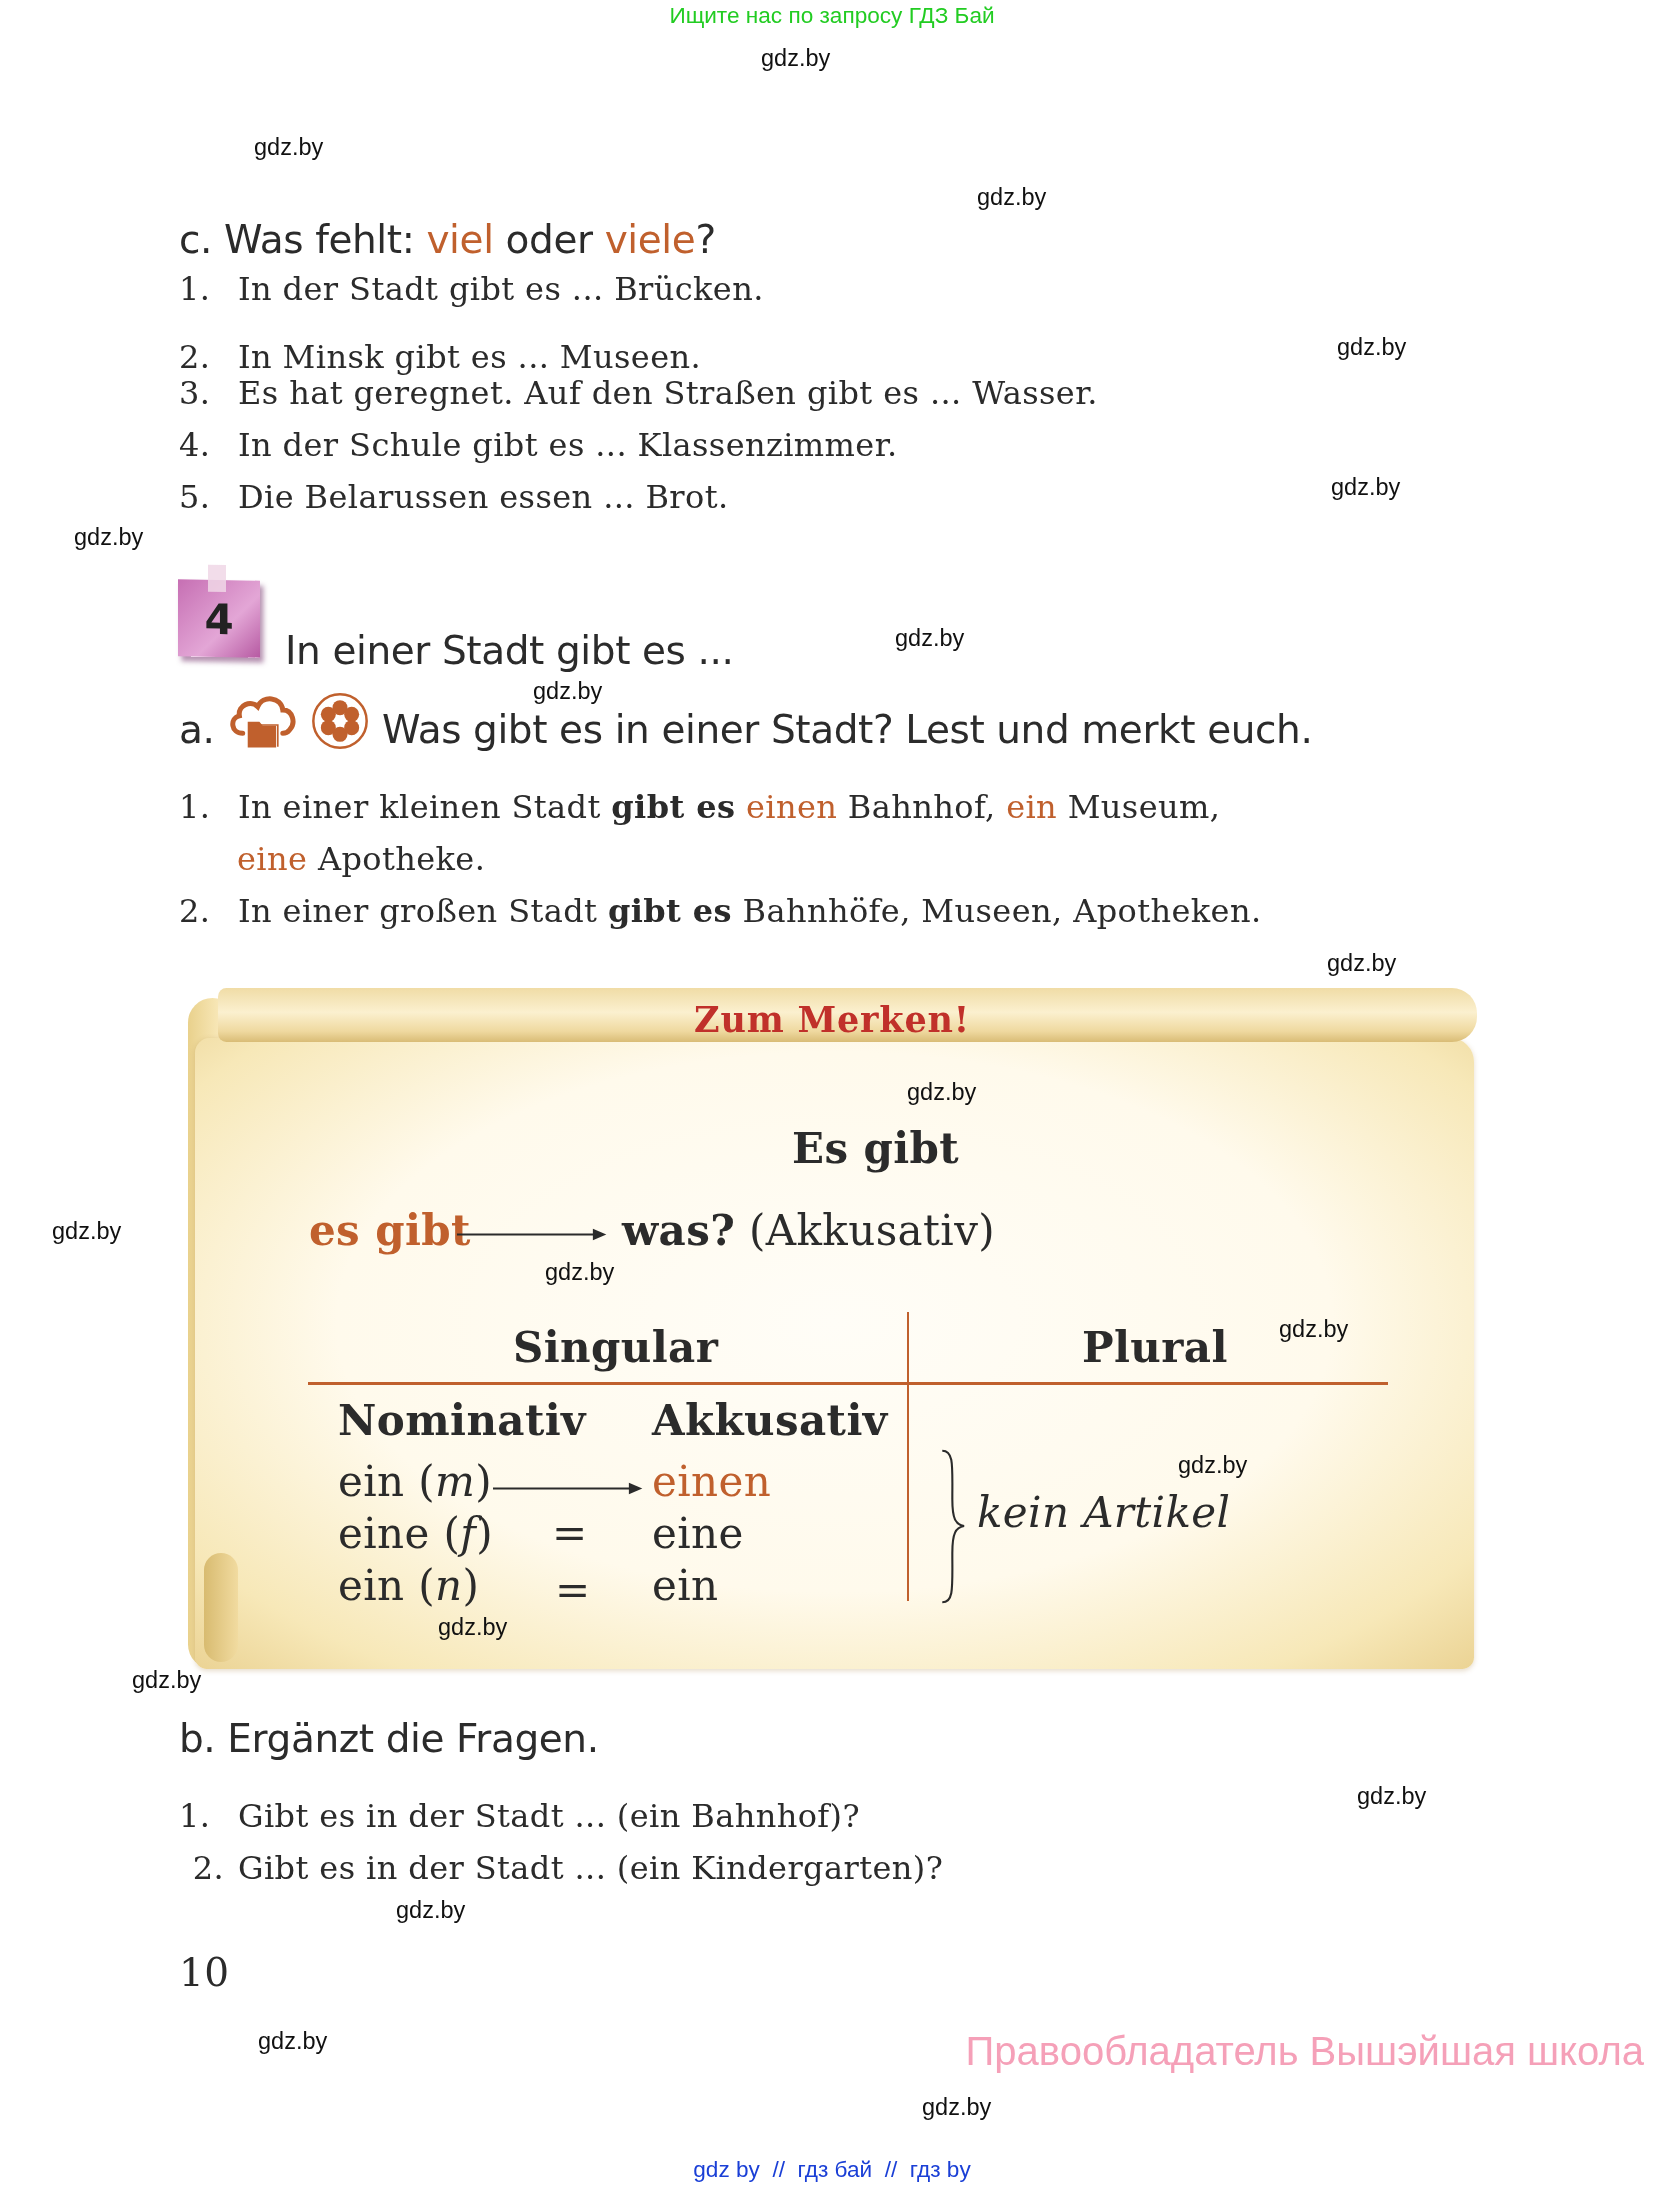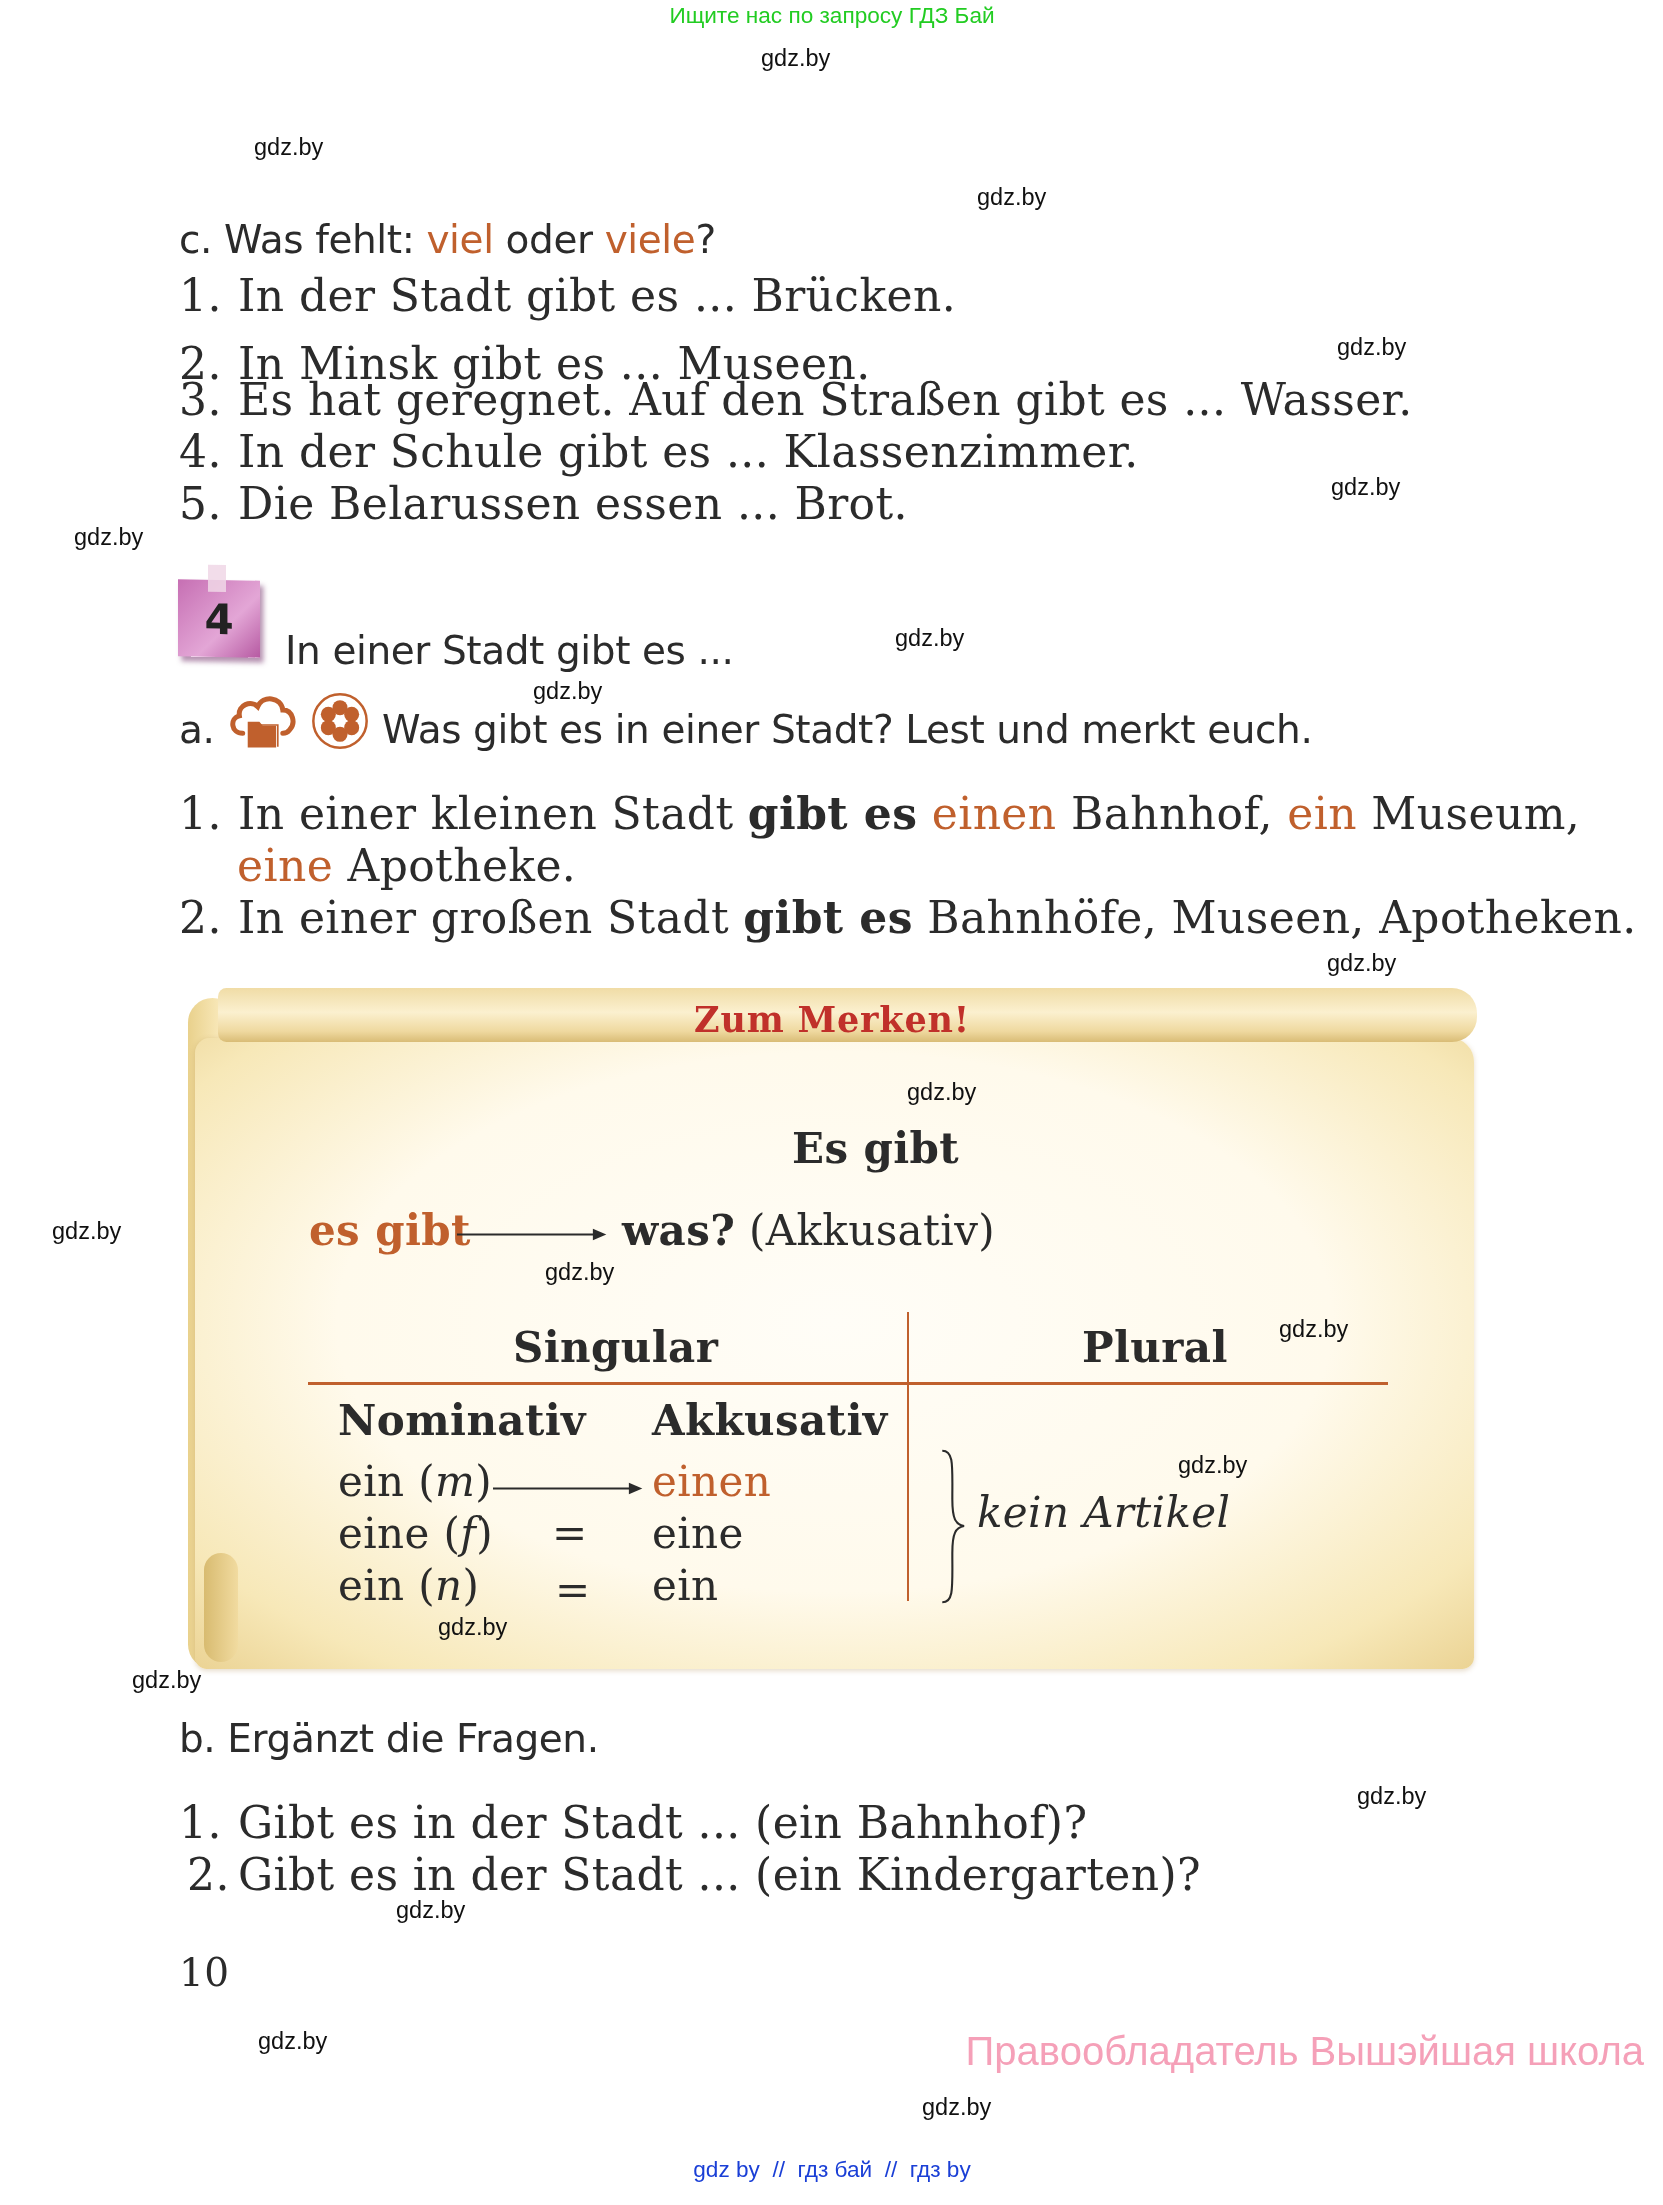--- a/index.html
+++ b/index.html
@@ -1,20 +1,20 @@
 <!DOCTYPE html>
 <html style="font-size:13.4px"><head>
 <meta charset="utf-8">
 <style>
   html, body { margin:0; padding:0; background:#ffffff; }
   body { width:1664px; height:2205px; position:relative; overflow:hidden; font-family:"Liberation Sans", sans-serif; color:#2b2b2b; }
   .abs { position:absolute; white-space:nowrap; }
   .wm { position:absolute; font-family:"Liberation Sans", sans-serif; font-size:23.5px; color:#111; white-space:nowrap; }
   .sans-h { font-family:"DejaVu Sans", sans-serif; font-size:39px; color:#2b2b2b; letter-spacing:-0.4px; }
-  .serif { font-family:"DejaVu Serif", serif; font-size:44px; color:#2b2b2b; letter-spacing:0.4px; }
+  .serif { font-family:"DejaVu Serif", serif; font-size:32px; color:#2b2b2b; letter-spacing:0.4px; }
   .orange { color:#c0602d; }
   .list-item { position:absolute; left:179px; white-space:nowrap; }
   .list-item .num { display:inline-block; width:59px; }
   .bold { font-weight:bold; }
 
   
   .badge { position:absolute; left:178px; top:580px; width:82px; height:77px; background:linear-gradient(135deg,#c66fb3 0%,#e3a6d6 60%,#b65aa2 100%); box-shadow:3.4px 5px 5px rgba(110,40,100,0.5); transform:skewY(1deg); }
   .badge .tape { position:absolute; left:30px; top:-15px; width:18.4px; height:27px; background:rgba(240,215,230,0.85); }
   .badge .num { position:absolute; left:0; right:0; top:15px; text-align:center; font-family:"DejaVu Sans", sans-serif; font-weight:bold; font-size:42px; color:#222; }
 

